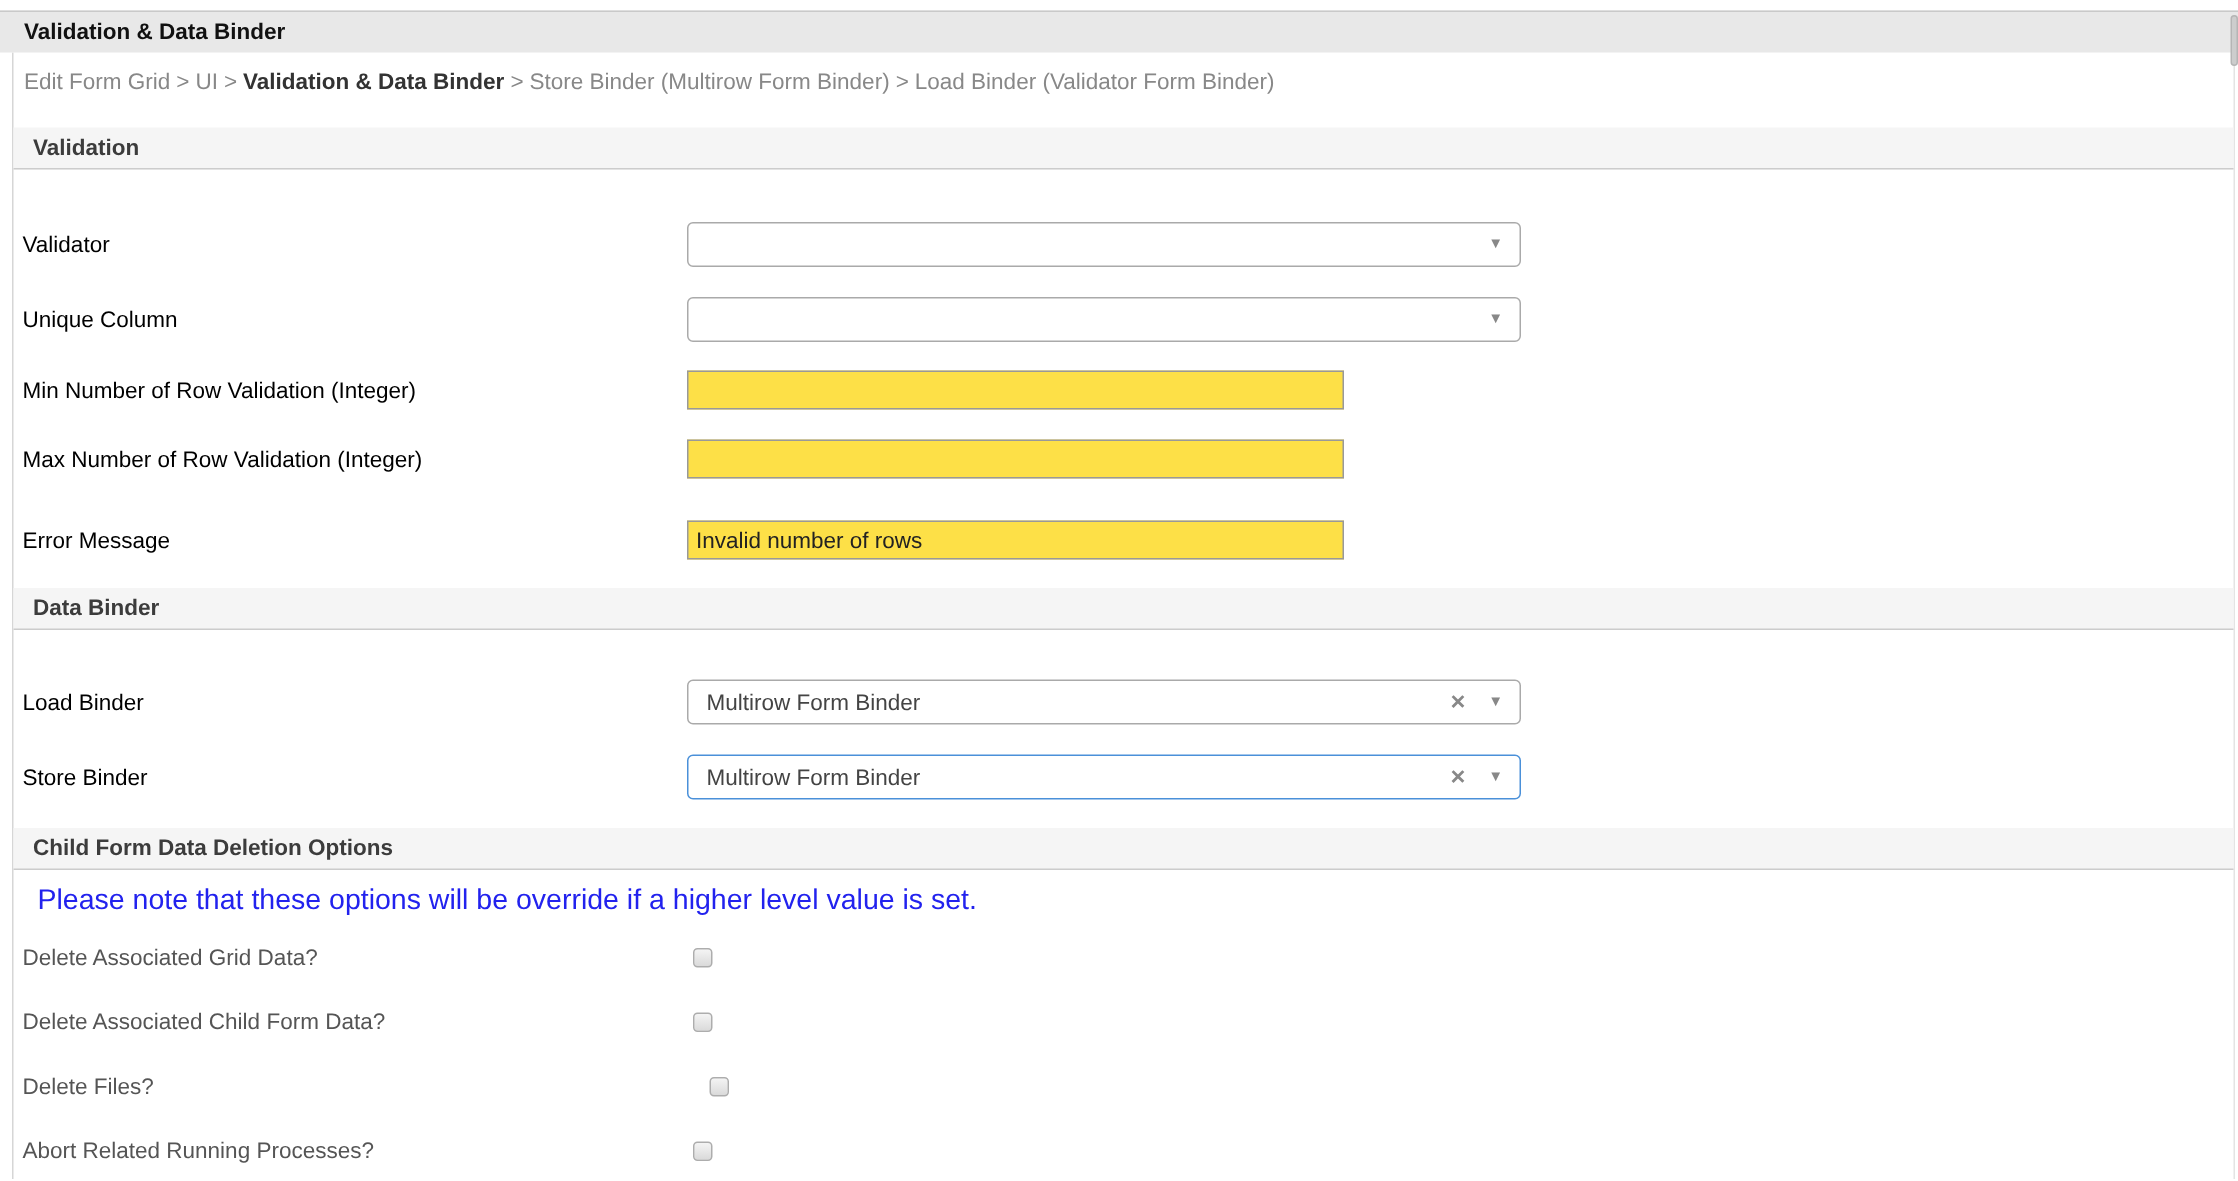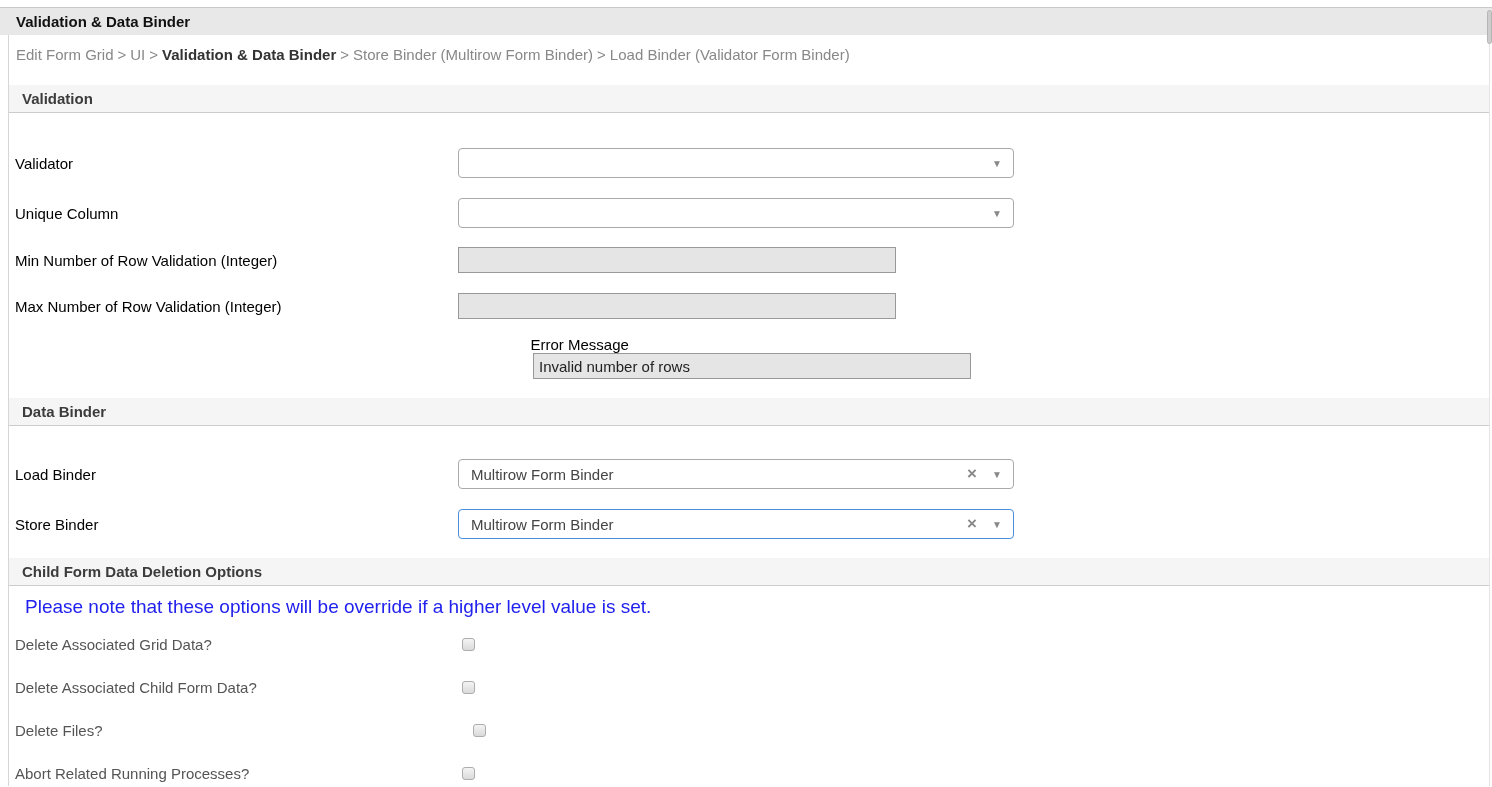--- a/index.html
+++ b/index.html
@@ -41,21 +41,21 @@
   .bar-childform  { margin-top:19px; }
 
   
   .form-row { display:flex; align-items:center; padding-left:6px; }
   .form-row .flabel { width:443px; font-size:15px; color:#000000; }
 
   .row-validator   { margin-top:35px; }
   .row-unique      { margin-top:20px; }
   .row-min         { margin-top:19px; }
   .row-max         { margin-top:20px; }
-  .row-error       { margin-top:17px;flex-direction:column; }
+  .row-error       { margin-top:28px; }
   .row-load        { margin-top:33px; }
   .row-store       { margin-top:20px; }
 
   
   .sel2 {
     position:relative; width:556px; height:30px;
     border:1px solid #aaaaaa; border-radius:4px; background:#ffffff;
     cursor:pointer; display:flex; align-items:center;
   }
   .sel2.focused { border:1px solid #4a90d9; }
@@ -66,21 +66,21 @@
   }
   .sel2 .clear {
     position:absolute; right:36px; top:50%; transform:translateY(-52%);
     font-size:17px; font-weight:bold; color:#888; cursor:pointer; line-height:1;
   }
 
   
   .tinput {
     width:438px; height:26px; border:1px solid #999999; border-radius:0;
     font-family:"Liberation Sans", sans-serif; font-size:15px; color:#222;
-    padding:0 5px; background:#e5e5e5; outline:none;
+    padding:0 5px; background:#fde047; outline:none;
   }
 
   
   .note { margin:10px 0 0 16px; font-size:19px; color:#2222ee; }
 
   
   .check-row { display:flex; align-items:center; padding-left:6px; height:20px; }
   .check-row .flabel { width:447px; font-size:15px; color:#555; }
   .row-chk1 { margin-top:16px; }
   .row-chk2 { margin-top:23px; }

